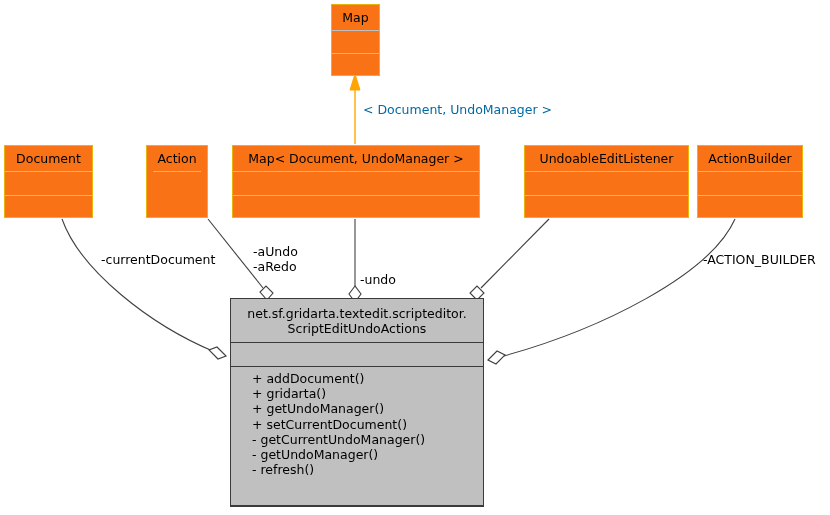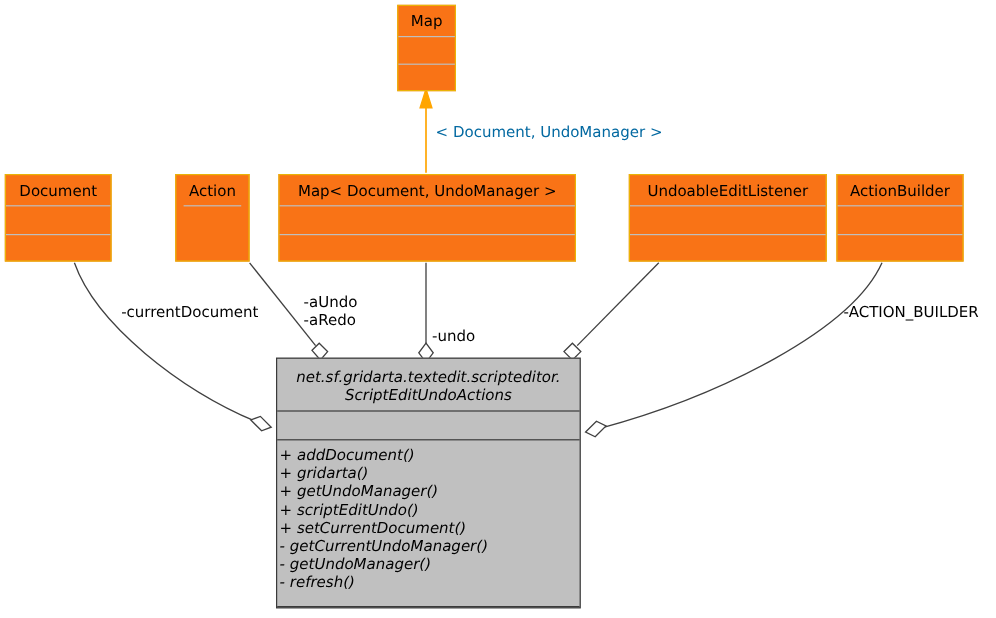--- a/index.html
+++ b/index.html
@@ -62,21 +62,21 @@
   .uml-box.main .compartment {
     border-bottom: 1px solid #3a3a3a;
   }
   .uml-box.main .title {
     font-size: 12.5px;
     line-height: 15px;
     white-space: normal;
     padding: 5px 6px;
   }
   .uml-box.main .members {
-    padding: 4px 6px 4px 2px;
+    padding: 4px 6px 4px 21px;
     font-size: 12.5px;
     line-height: 15.2px;
   }
   .uml-box.main .members .member {
     white-space: nowrap;
   }
   
   .edge-label {
     position: absolute;
     font-size: 12.5px;
@@ -172,31 +172,30 @@
 
   <div class="edge-label" style="left:253px; top:244px;">-aUndo</div>
 
   <div class="edge-label" style="left:253px; top:259px;">-aRedo</div>
 
   <div class="edge-label" style="left:360px; top:252px;margin-top:20px;">-undo</div>
 
 
   <div class="edge-label" style="left:703px; top:252px;">-ACTION_BUILDER</div>
 
-  <div class="uml-box main" style="left:230px; top:298px; width:254px; height:209px;font-style:italic;">
+  <div class="uml-box main" style="left:230px; top:298px; width:254px; height:209px;">
     <div class="compartment title" style="height:44px; flex-direction:column;">
       <span>net.sf.gridarta.textedit.scripteditor.</span>
       <span>ScriptEditUndoActions</span>
     </div>
     <div class="compartment" style="height:24px;"></div>
     <div class="compartment members" style="flex:1;" id="main-methods">
         <div class="member">+ addDocument()</div>
         <div class="member">+ gridarta()</div>
         <div class="member">+ getUndoManager()</div>
-        <div class="member">+ scriptEditUndo()</div>
         <div class="member">+ setCurrentDocument()</div>
         <div class="member">- getCurrentUndoManager()</div>
         <div class="member">- getUndoManager()</div>
         <div class="member">- refresh()</div>
       </div>
   </div>
 
 </div>
 
 </body></html>

